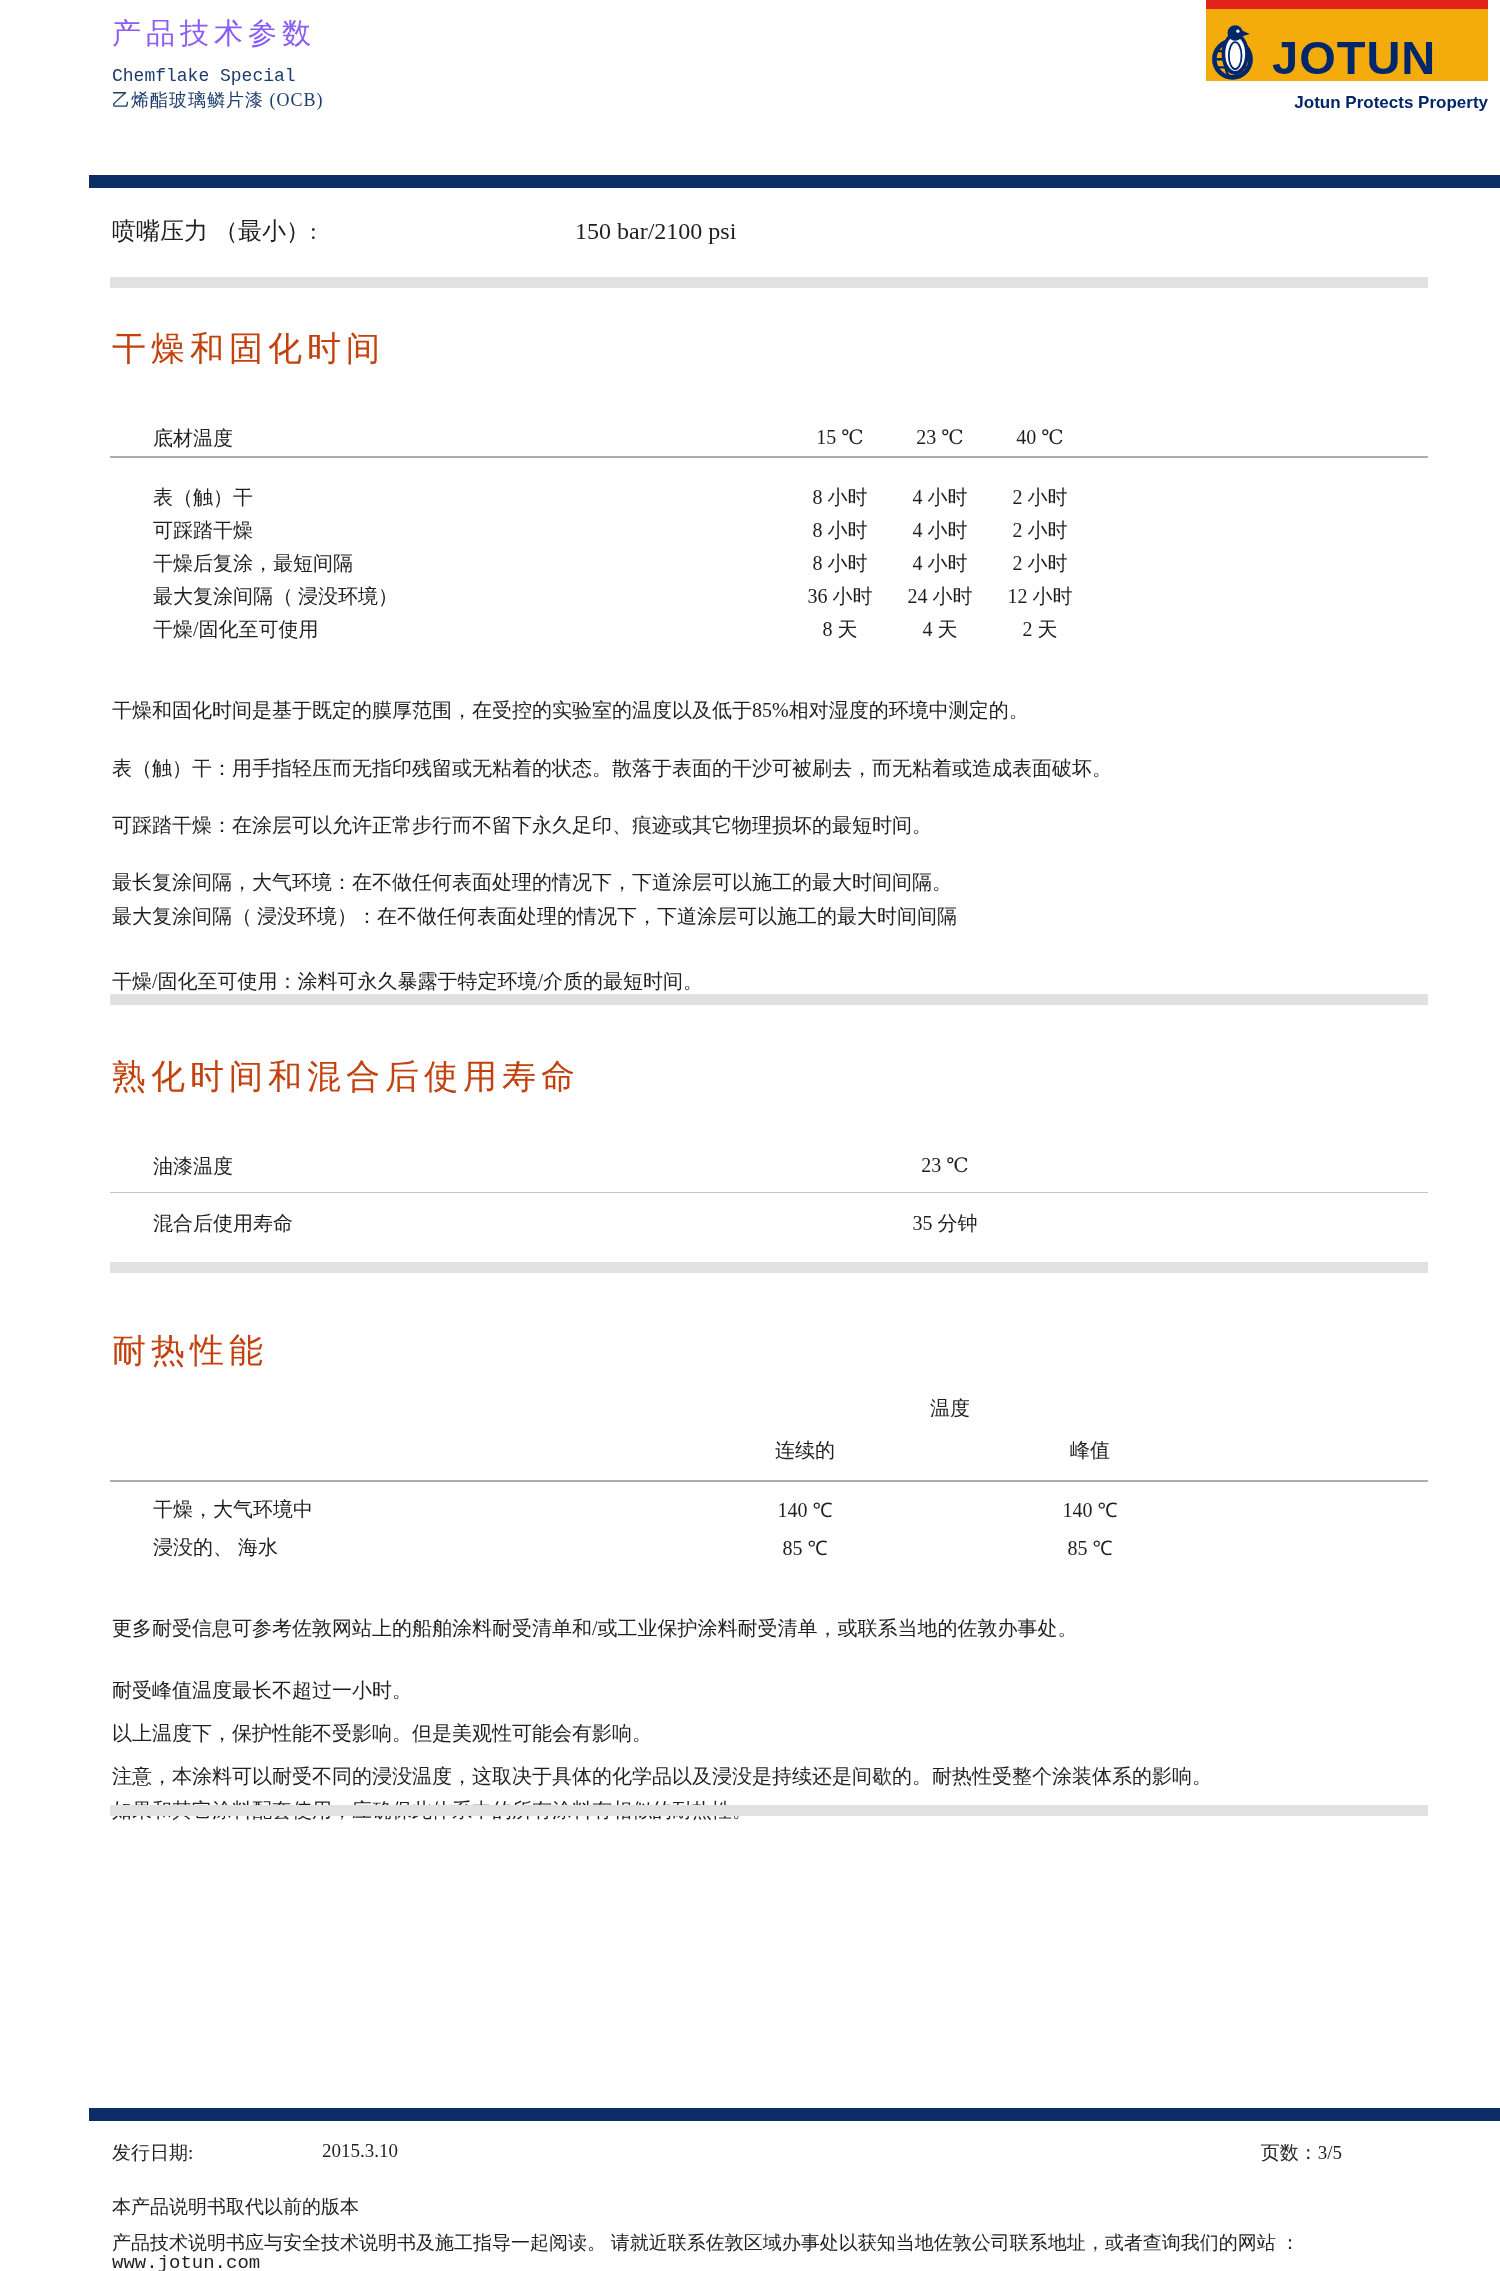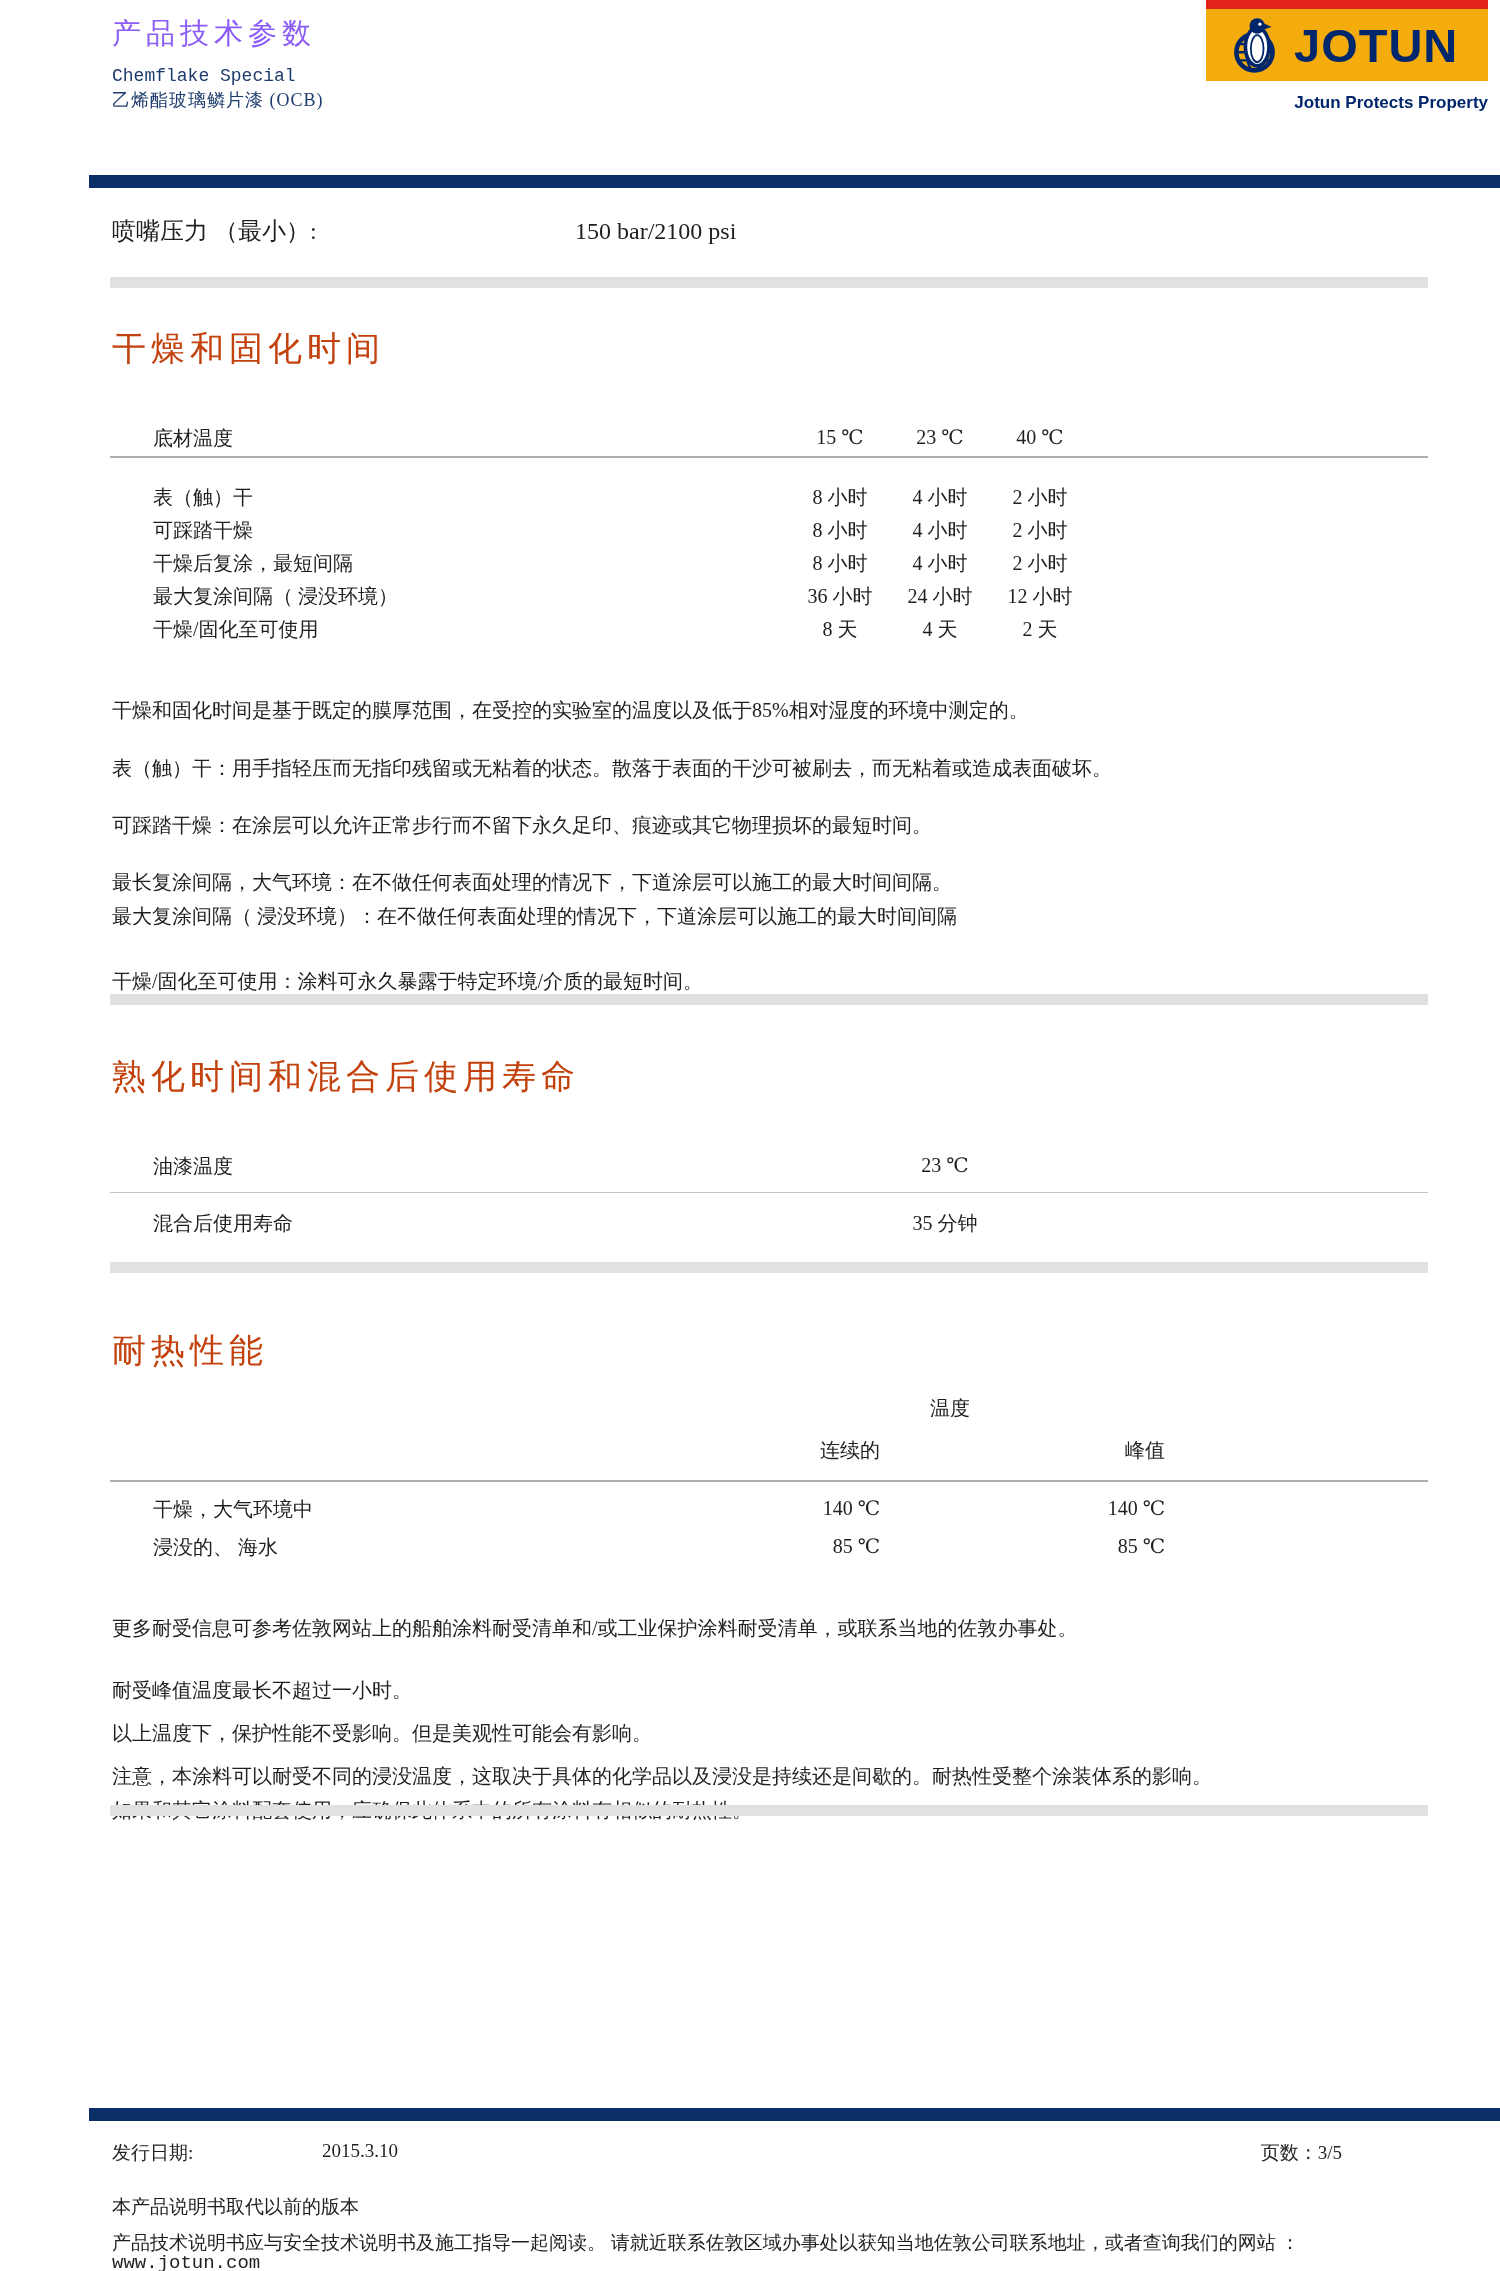--- a/index.html
+++ b/index.html
@@ -6,40 +6,40 @@
   .page{position:relative;width:1500px;height:2271px;background:#ffffff;overflow:hidden;
         font-family:"Liberation Serif","DejaVu Serif",serif;color:#1f1f1f;}
   .abs{position:absolute;}
   
   .doc-title{left:112px;top:14px;font-size:29px;letter-spacing:5px;color:#8b5cf6;}
   .doc-sub1{left:112px;top:66px;font-size:18px;color:#1e3c6e;font-family:"Liberation Mono","DejaVu Sans Mono",monospace;}
   .doc-sub2{left:112px;top:88px;font-size:18px;color:#1e3c6e;letter-spacing:1px;}
   .logo-box{left:1206px;top:0;width:282px;height:81px;}
   .logo-red{position:absolute;left:0;top:0;width:100%;height:9px;background:#e2231a;}
   .logo-yellow{position:absolute;left:0;top:9px;width:100%;height:72px;background:#f3ac0c;
-               display:flex;align-items:center;padding-left:24px;box-sizing:border-box;}
+               display:flex;align-items:flex-end;padding-left:2px;box-sizing:border-box;}
   .wordmark{font-family:"Liberation Sans","DejaVu Sans",sans-serif;font-weight:900;
             font-size:47px;color:#00266b;letter-spacing:1px;line-height:1;margin-left:6px;}
   .tagline{left:1206px;top:93px;width:282px;text-align:right;font-family:"Liberation Sans","DejaVu Sans",sans-serif;
            font-weight:bold;font-size:17px;color:#00266b;}
   
   .navy-rule{left:89px;width:1411px;height:13px;background:#0b2e66;}
   .gray-bar{left:110px;width:1318px;height:11px;background:#e1e1e1;}
   .thin-line{left:110px;width:1318px;height:2px;background:#adadad;}
   .hair-line{left:110px;width:1318px;height:1px;background:#c4c4c4;}
   
   .body-t{font-size:24px;line-height:34px;}
   .heading{left:112px;font-size:34px;letter-spacing:5px;color:#c2410c;}
   .para{left:112px;width:1330px;font-size:20px;line-height:34px;white-space:pre-line;margin-top:21px;}
   
   .trow{position:absolute;left:0;width:100%;height:34px;font-size:20px;}
   .tlabel{position:absolute;left:112px;white-space:nowrap;margin-left:41px;}
   .tcol{position:absolute;width:110px;text-align:center;white-space:nowrap;}
   .c1{left:785px;} .c2{left:885px;} .c3{left:985px;}
-  .hcol{position:absolute;width:150px;text-align:right;white-space:nowrap;}
+  .hcol{position:absolute;width:150px;text-align:center;white-space:nowrap;font-family:Liberation Serif, serif;}
   .hc1{left:730px;} .hc2{left:1015px;}
   .pv{position:absolute;left:870px;width:150px;text-align:center;white-space:nowrap;}
   .mono{font-family:"Liberation Mono","DejaVu Sans Mono",monospace;}
   .footer-t{font-size:19px;}
 </style>
 </head>
 <body>
 
 <div class="page">
 

